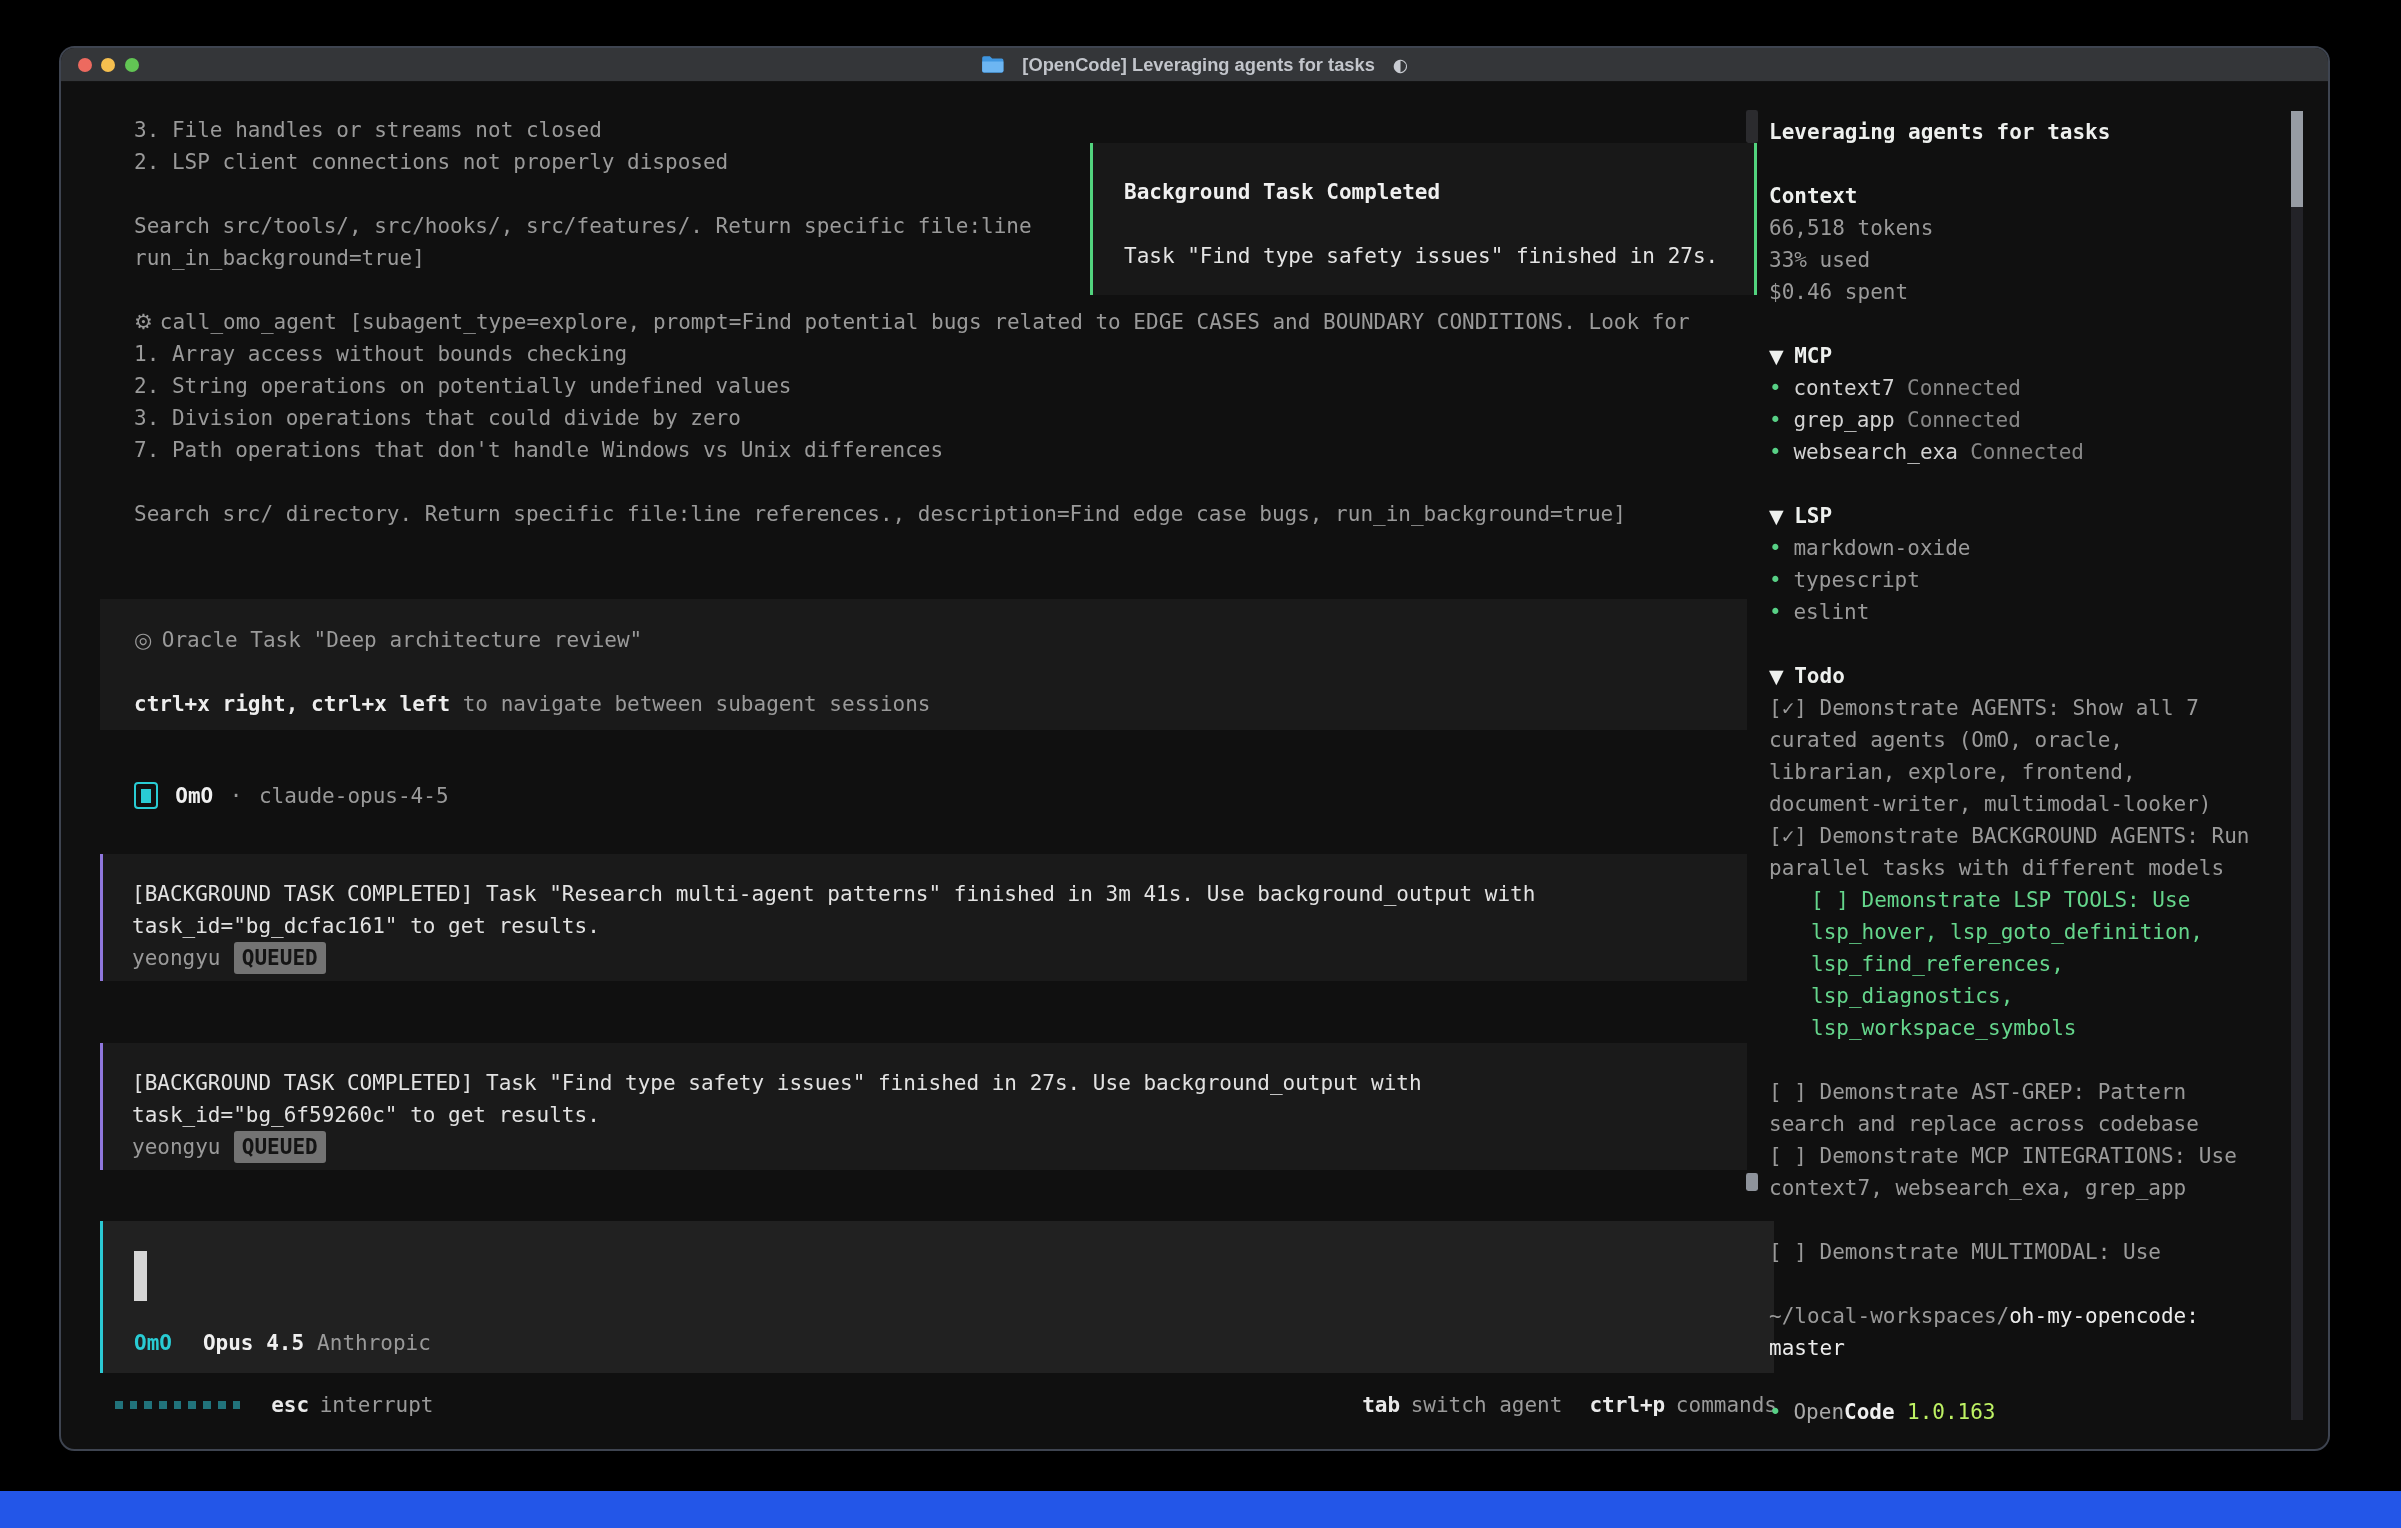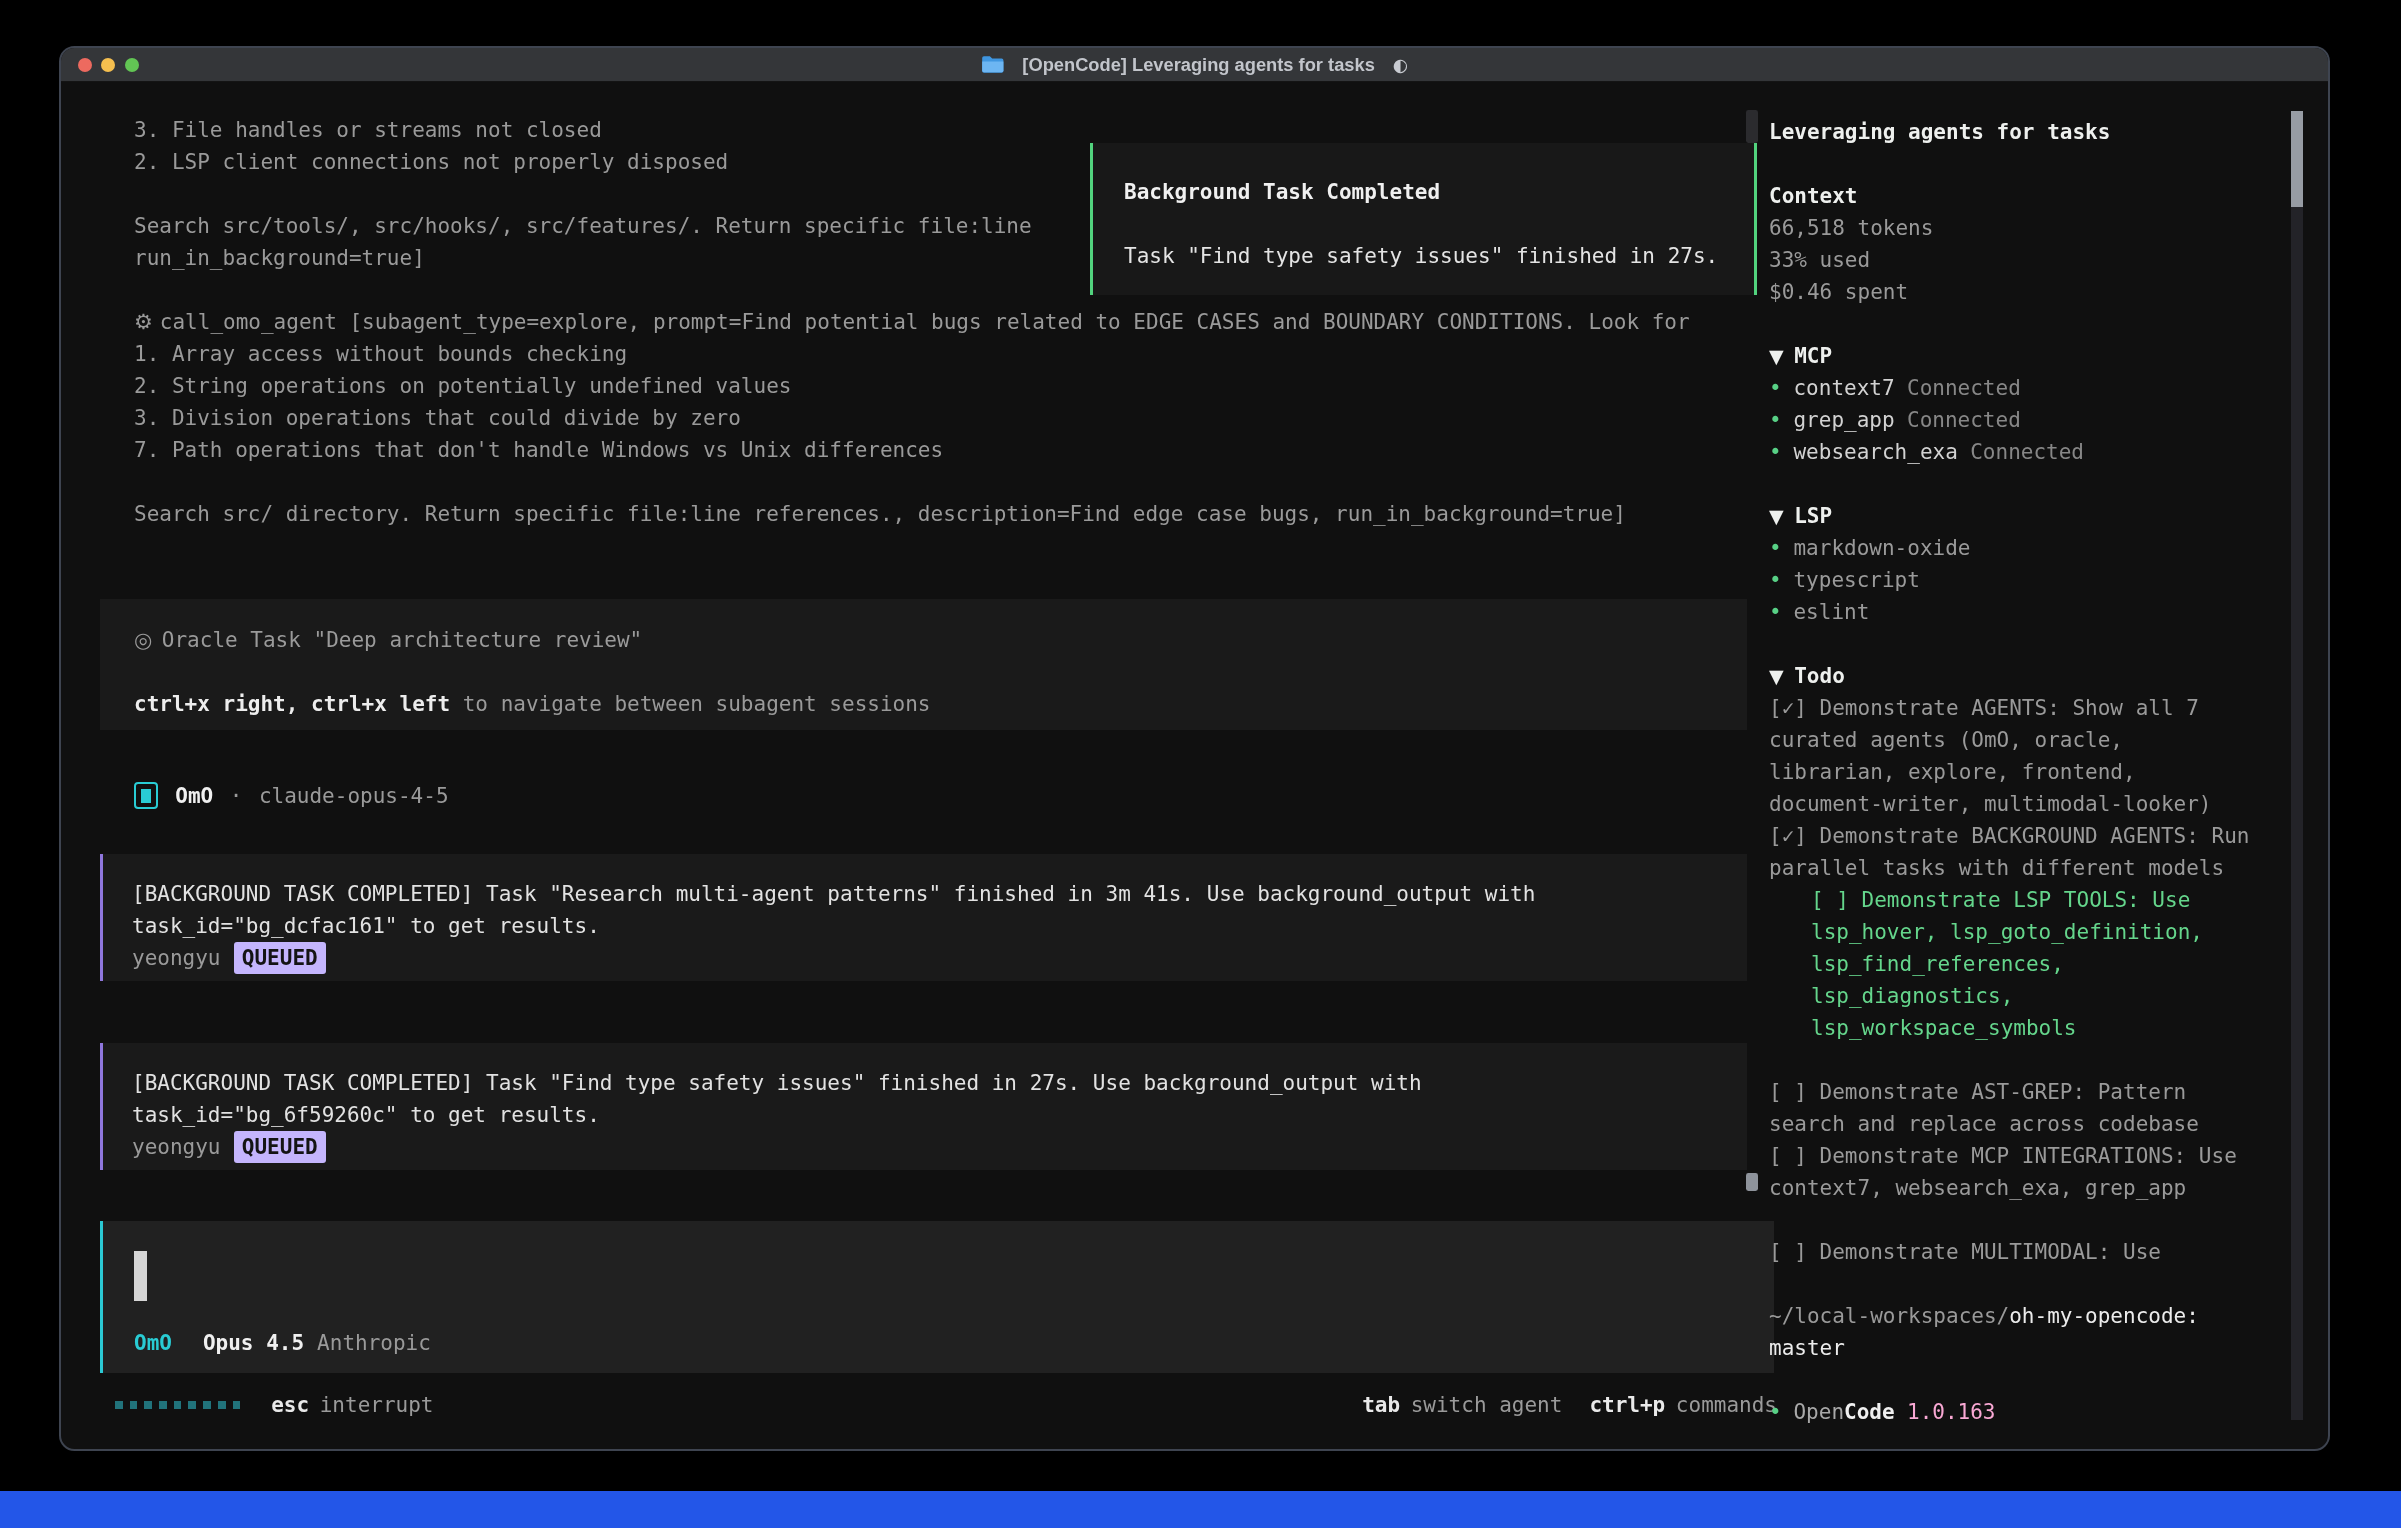--- a/index.html
+++ b/index.html
@@ -49,21 +49,21 @@
     margin-right:17.7px;display:flex;align-items:center;justify-content:center;}
   .omo-icon .fill{width:10.6px;height:14px;background:#29ccd4;}
   .agent-header .a-name{color:#f0f0f0;font-weight:bold;margin-right:16.5px;}
   .agent-header .a-sep{color:#9a9a9a;margin-right:16.5px;}
   .agent-header .a-model{color:#9a9a9a;}
 
   .task-block{position:absolute;left:39px;width:1647px;height:127px;box-sizing:border-box;
     background:#1a1a1a;border-left:3.5px solid #8f77dd;padding:23.6px 0 0 29px;color:#e2e2e2;}
   .task-block.b1{top:772px;} .task-block.b2{top:961px;}
   .task-block .user{color:#9a9a9a;}
-  .badge{display:inline-block;background:#c4b5fd;color:#141414;font-weight:bold;
+  .badge{display:inline-block;background:#737373;color:#141414;font-weight:bold;
     padding:0 8.3px;border-radius:3px;margin-left:13px;}
 
   .input-box{position:absolute;left:39px;top:1139px;width:1674px;height:152px;box-sizing:border-box;
     background:#212121;border-left:3.5px solid #2bc9d4;}
   .cursor{position:absolute;left:31px;top:29.5px;width:13px;height:50px;background:#d6d6d6;}
   .model-row{position:absolute;left:31px;top:106px;display:flex;align-items:center;}
   .model-row .m-agent{color:#29ccd4;font-weight:bold;margin-right:31px;}
   .model-row .m-model{color:#f0f0f0;font-weight:bold;margin-right:13px;}
   .model-row .m-provider{color:#9a9a9a;}
 
@@ -85,21 +85,21 @@
   .sb-gray{color:#9a9a9a;}
   .bullet{color:#58d186;margin-right:11.8px;}
   .mcp-name{color:#d2d2d2;}
   .mcp-status{color:#878787;margin-left:12.4px;}
   .todo-item{color:#9a9a9a;}
   .todo-item.active{color:#65d68c;margin-left:42px;}
   .todo-item.gap-before{margin-top:32px;}
   .workspace{margin-top:32px;}
   .ws-path{color:#9a9a9a;} .ws-repo{color:#ececec;} .ws-branch{color:#ececec;}
   .sb-footer{margin-top:32px;}
-  .foot-prefix{color:#a8a8a8;} .foot-suffix{color:#f0f0f0;font-weight:bold;} .foot-version{color:#f9a8d4;margin-left:12.4px;}
+  .foot-prefix{color:#a8a8a8;} .foot-suffix{color:#f0f0f0;font-weight:bold;} .foot-version{color:#bef264;margin-left:12.4px;}
 
   .sb-track{position:absolute;left:2230px;top:29px;width:11.8px;height:1309px;background:#232328;}
   .sb-thumb{position:absolute;left:2230px;top:29px;width:11.8px;height:96px;background:#979ca4;}
 </style>
 </head>
 <body>
 
 <div class="screen">
 
   <div class="window">

